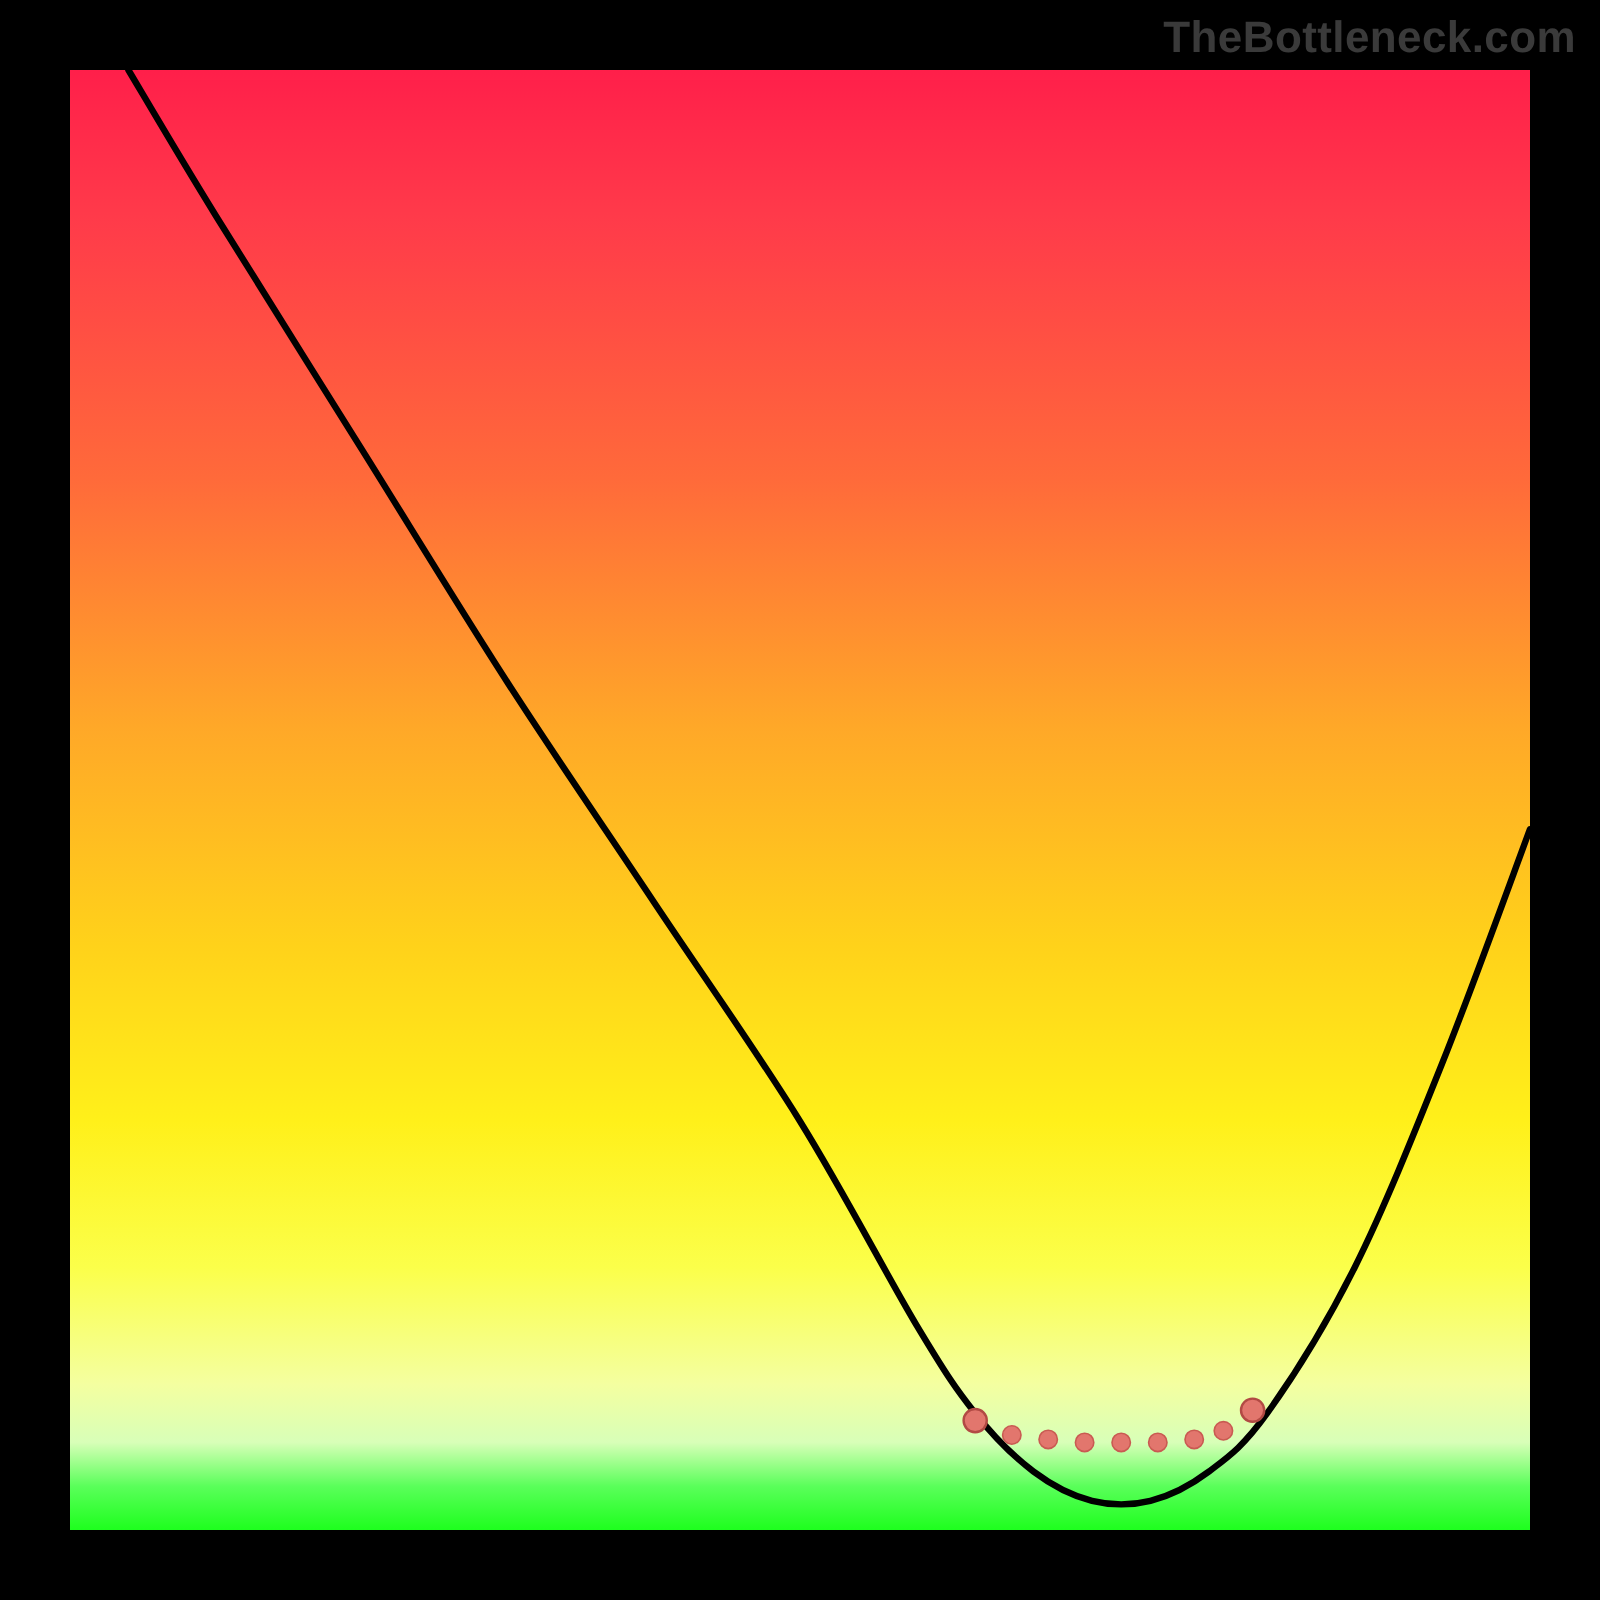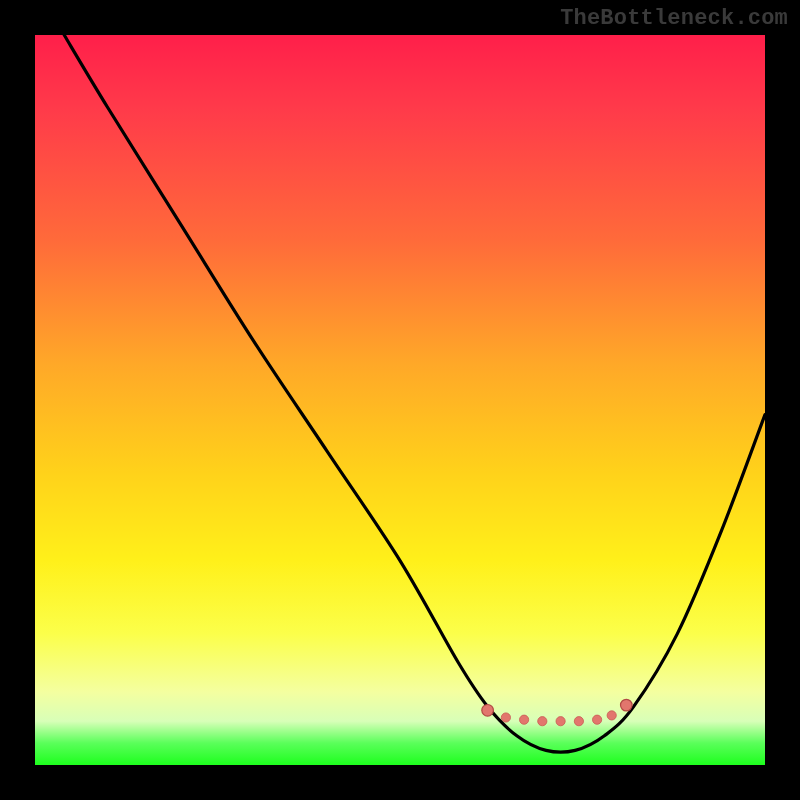--- a/index.html
+++ b/index.html
@@ -9,21 +9,20 @@
     height: 800px;
     background: #000;
     overflow: hidden;
     font-family: Arial, Helvetica, sans-serif;
   }
   .outer {
     position: relative;
     width: 800px;
     height: 800px;
     background: #000;
-    font-family: Liberation Mono, monospace;
   }
   .plot {
     position: absolute;
     left: 35px;
     top: 35px;
     width: 730px;
     height: 730px;
     
     background: linear-gradient(
       to bottom,

